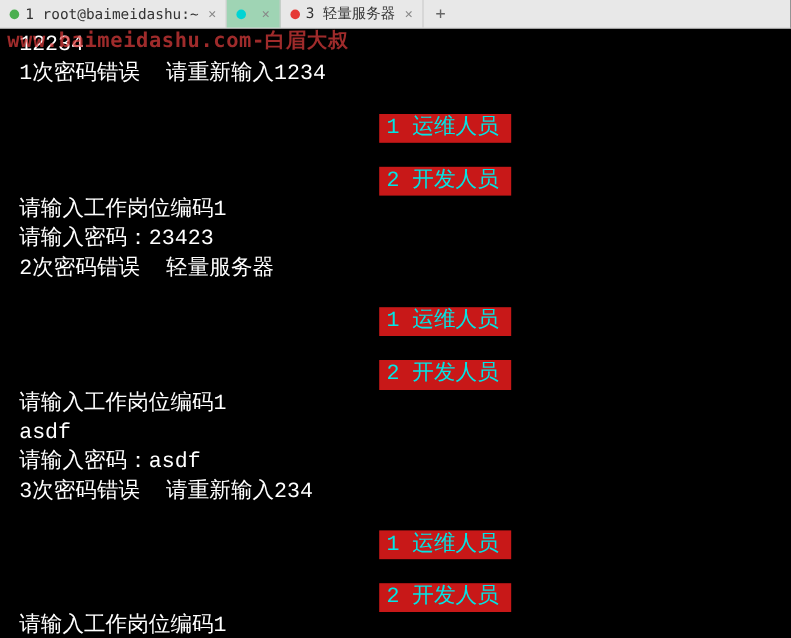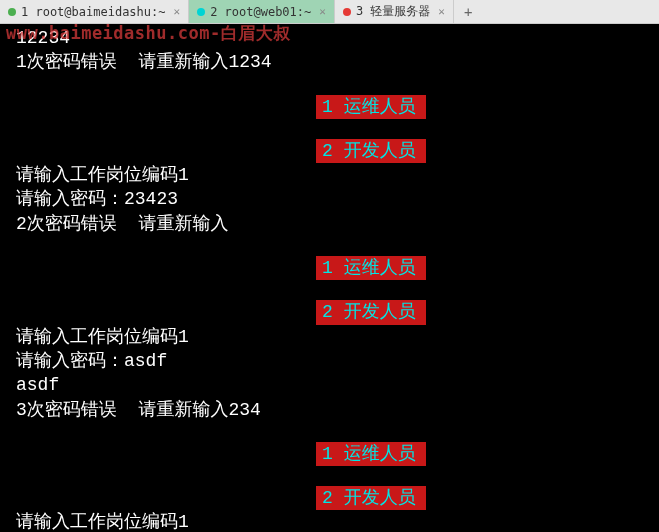--- a/index.html
+++ b/index.html
@@ -84,21 +84,20 @@
 <body>
 
 <div class="tabs">
   <div class="tab">
     <span class="tab-dot dot-green"></span>
     <span>1 root@baimeidashu:~</span>
     <span class="tab-close">✕</span>
   </div>
   <div class="tab active">
     <span class="tab-dot dot-cyan"></span>
-    <span>2 root@web01:~</span>
     <span class="tab-close">✕</span>
   </div>
   <div class="tab">
     <span class="tab-dot dot-red"></span>
     <span>3 轻量服务器</span>
     <span class="tab-close">✕</span>
   </div>
   <div class="tab-add">+</div>
 </div>
 
@@ -106,28 +105,28 @@
 
 <div class="terminal">
   <div class="line">12234</div>
   <div class="line">1次密码错误  请重新输入1234</div>
   <div>
     <div class="menu-box"><span class="menu-num">1</span> <span>运维人员</span></div><br>
     <div class="menu-box"><span class="menu-num">2</span> <span>开发人员</span></div>
   </div>
   <div class="line">请输入工作岗位编码1</div>
   <div class="line">请输入密码：23423</div>
-  <div class="line">2次密码错误  请重新输入</div>
+  <div class="line">2次密码错误  轻量服务器</div>
   <div>
     <div class="menu-box"><span class="menu-num">1</span> <span>运维人员</span></div><br>
     <div class="menu-box"><span class="menu-num">2</span> <span>开发人员</span></div>
   </div>
   <div class="line">请输入工作岗位编码1</div>
+  <div class="line">asdf</div>
   <div class="line">请输入密码：asdf</div>
-  <div class="line">asdf</div>
   <div class="line">3次密码错误  请重新输入234</div>
   <div>
     <div class="menu-box"><span class="menu-num">1</span> <span>运维人员</span></div><br>
     <div class="menu-box"><span class="menu-num">2</span> <span>开发人员</span></div>
   </div>
   <div class="line">请输入工作岗位编码1</div>
   <div class="line">2354245</div>
 </div>
 
 </body></html>

